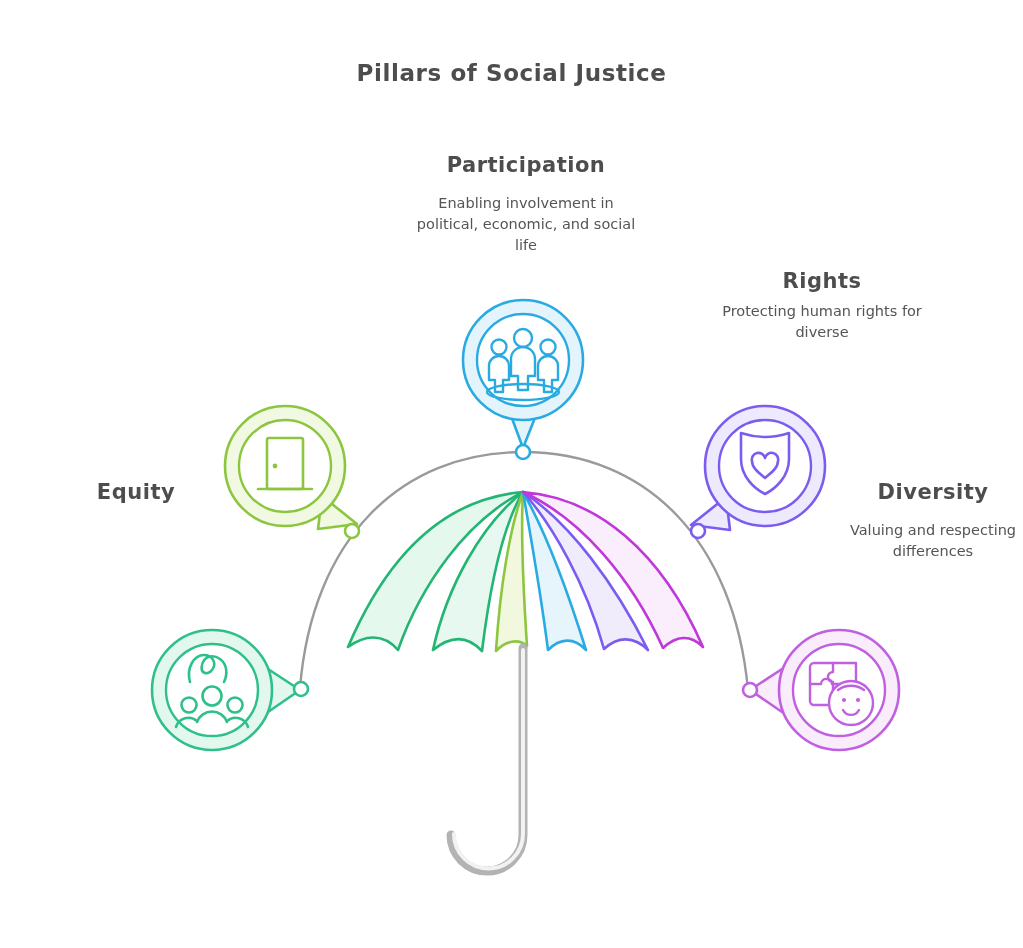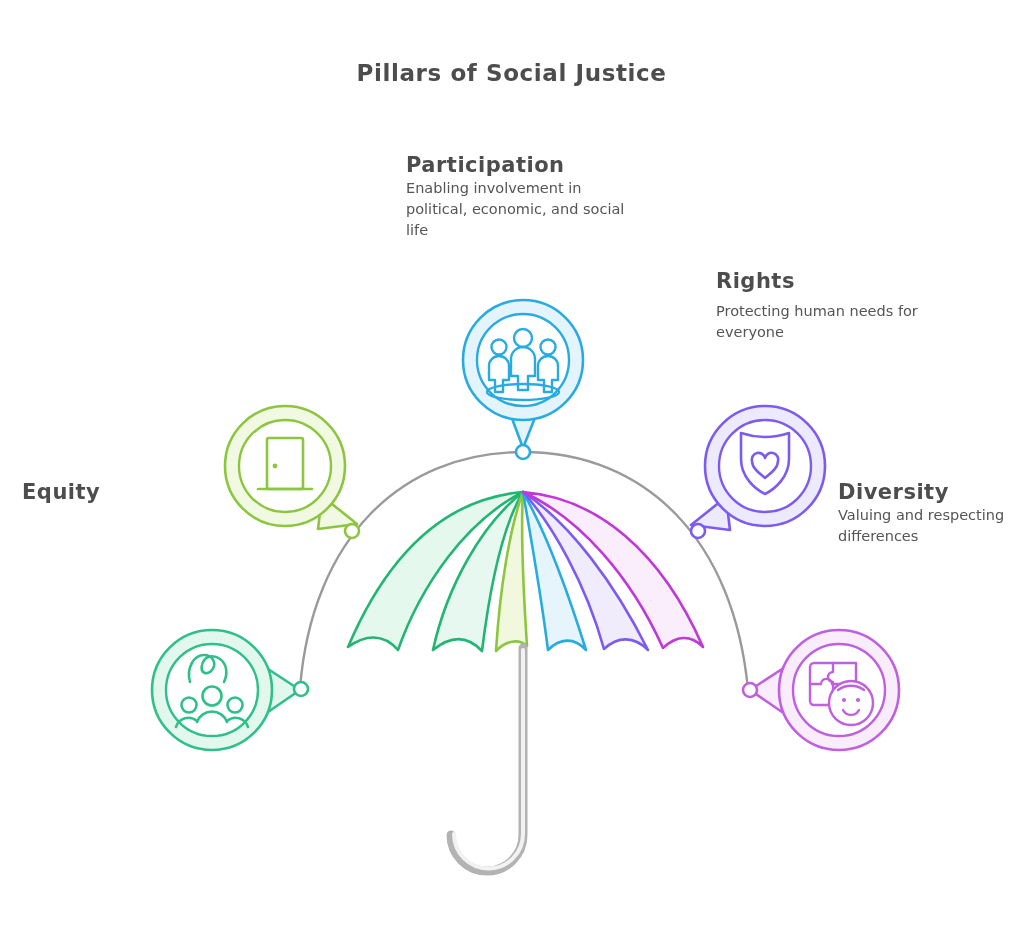--- a/index.html
+++ b/index.html
@@ -33,35 +33,36 @@
     top: 60px;
     width: 1023px;
     text-align: center;
     font-size: 23px;
     font-weight: bold;
     letter-spacing: 0.6px;
     color: #4d4d4d;
   }
   .pillar-label {
     position: absolute;
+    text-align: center;
     color: #4d4d4d;
   }
   .pillar-label .p-title {
     font-size: 21px;
     font-weight: bold;
     letter-spacing: 0.5px;
     line-height: 1.25;
     color: #4d4d4d;
     white-space: nowrap;
   }
   .pillar-label .p-desc {
     font-size: 14.5px;
     line-height: 1.45;
     color: #555555;
-    margin-top: 0;
+    margin-top: 15px;
   }
   
   #lbl-participation { left: 406px; top: 152px; width: 240px; }
   #lbl-access       { left: 112px; top: 258px; width: 222px; }
   #lbl-equity       { left: 22px;  top: 479px; width: 228px; }
   #lbl-rights       { left: 716px; top: 258px; width: 212px; margin-top: 10px; }
   #lbl-diversity    { left: 838px; top: 479px; width: 190px; }
   #lbl-rights .p-desc { margin-top: 7px; }
 </style>
 </head>
@@ -207,21 +208,21 @@
     <div class="p-desc">Enabling involvement in political, economic, and social life</div>
   </div>
 
 
   <div class="pillar-label" id="lbl-equity">
     <div class="p-title">Equity</div>
   </div>
 
   <div class="pillar-label" id="lbl-rights">
     <div class="p-title">Rights</div>
-    <div class="p-desc">Protecting human needs for everyone</div>
+    <div class="p-desc">Protecting human rights for diverse</div>
   </div>
 
   <div class="pillar-label" id="lbl-diversity">
     <div class="p-title">Diversity</div>
     <div class="p-desc">Valuing and respecting differences</div>
   </div>
 
 </div>
 
 </body></html>

